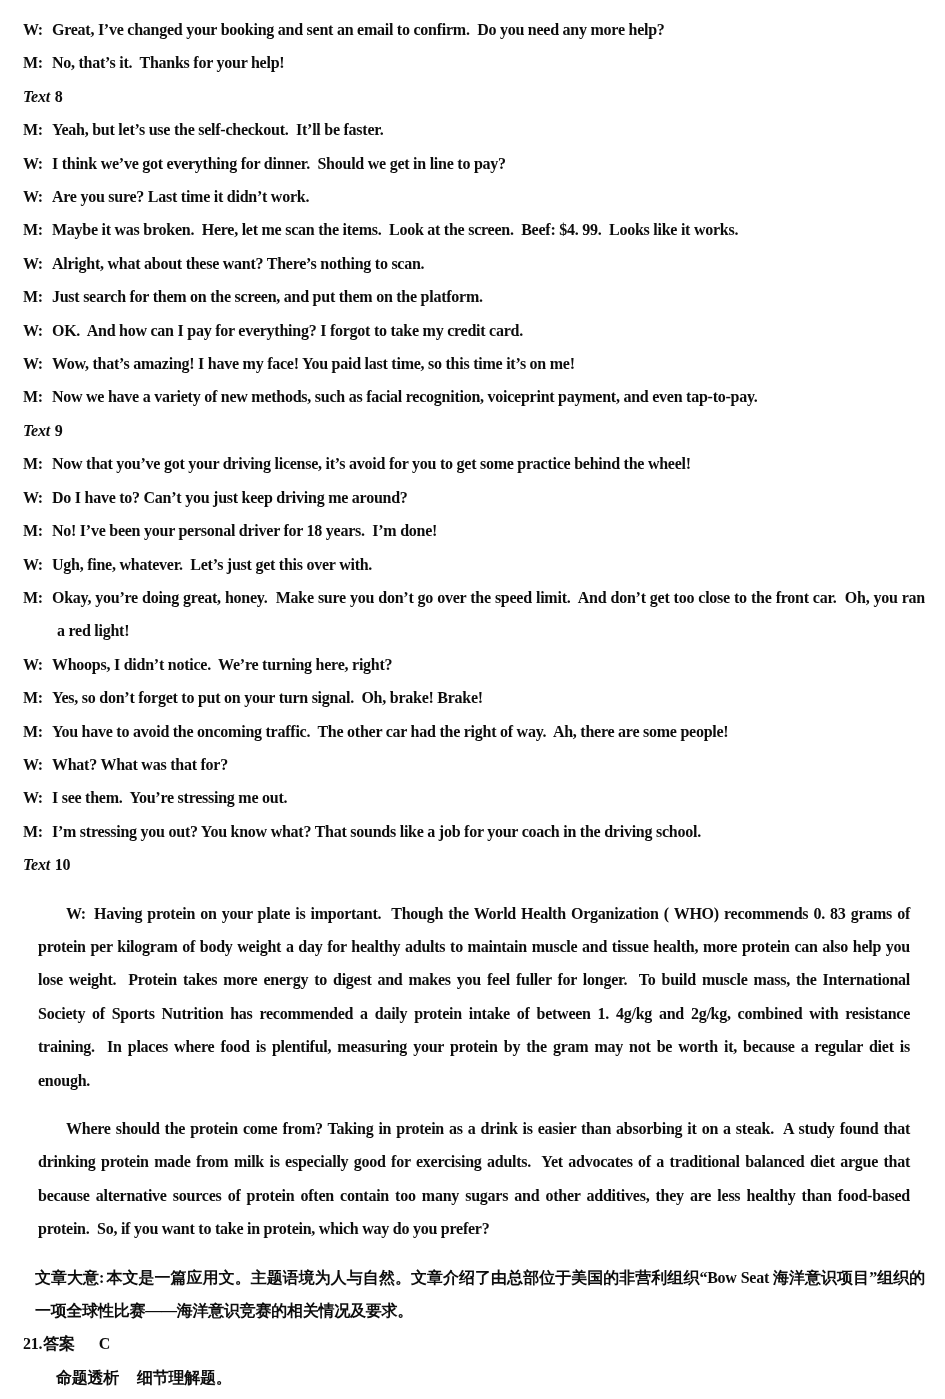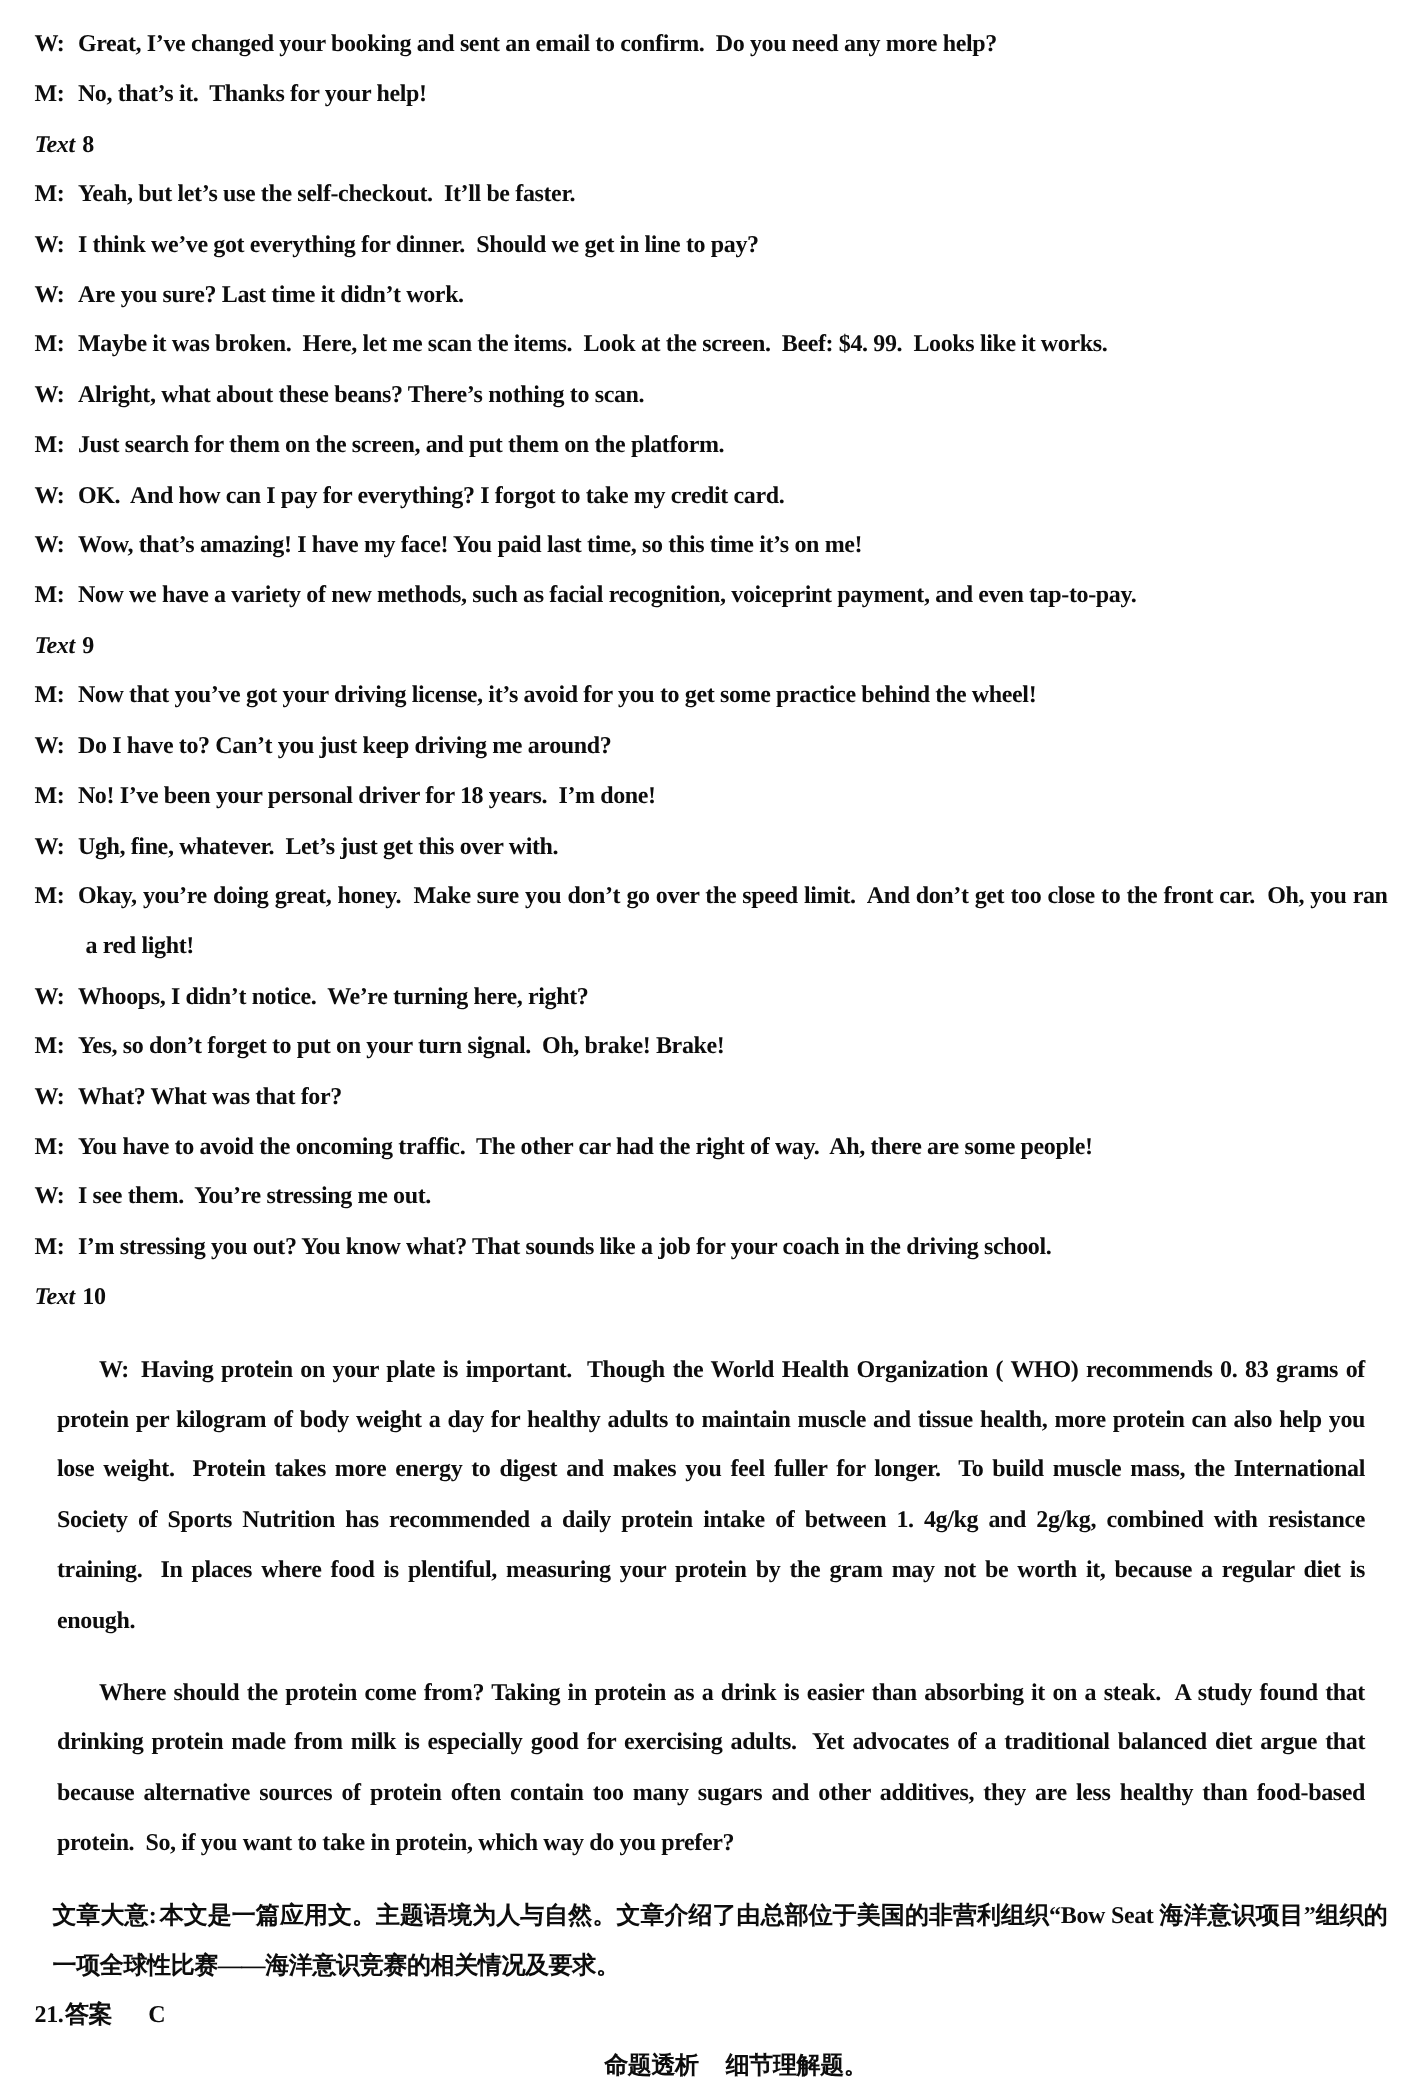--- a/index.html
+++ b/index.html
@@ -17,21 +17,21 @@
   .line{text-align:justify;padding-left:34px;text-indent:-34px;}
   .spk{margin-right:9px;}
   .heading{font-style:italic;}
   .heading .num{font-style:normal;margin-left:5px;}
   .para{margin:15px;text-align:justify;text-indent:28px;}
   .para .spk{margin-right:8px;}
   .cnline{text-align:justify;margin-left:12px;}
   .cn-label{font-weight:700;margin-right:2px;}
   .ansline .num{margin-right:1px;}
   .ansline .ans-val{margin-left:22px;font-family:"Liberation Serif",serif;}
-  .anline{padding-left:33px;text-align:center;}
+  .anline{padding-left:33px;}
   .anline .cn-label{margin-right:18px;}
   .footer{
     text-align:center;font-size:19px;line-height:30px;margin-top:5px;
     letter-spacing:1px;font-weight:700;
   }
   .footer .dash{margin:0 14px;}
 </style>
 </head>
 <body>
 
@@ -39,37 +39,37 @@
 
   <div class="line"><span class="spk">W:</span><span>Great, I’ve changed your booking and sent an email to confirm.&nbsp; Do you need any more help?</span></div>
   <div class="line"><span class="spk">M:</span><span>No, that’s it.&nbsp; Thanks for your help!</span></div>
 
   <div class="heading"><span>Text</span><span class="num">8</span></div>
 
   <div class="line"><span class="spk">M:</span><span>Yeah, but let’s use the self-checkout.&nbsp; It’ll be faster.</span></div>
   <div class="line"><span class="spk">W:</span><span>I think we’ve got everything for dinner.&nbsp; Should we get in line to pay?</span></div>
   <div class="line"><span class="spk">W:</span><span>Are you sure? Last time it didn’t work.</span></div>
   <div class="line"><span class="spk">M:</span><span>Maybe it was broken.&nbsp; Here, let me scan the items.&nbsp; Look at the screen.&nbsp; Beef: $4. 99.&nbsp; Looks like it works.</span></div>
-  <div class="line"><span class="spk">W:</span><span>Alright, what about these beans? There’s nothing to scan.</span></div>
+  <div class="line"><span class="spk">W:</span><span>Alright, what about these want? There’s nothing to scan.</span></div>
   <div class="line"><span class="spk">M:</span><span>Just search for them on the screen, and put them on the platform.</span></div>
   <div class="line"><span class="spk">W:</span><span>OK.&nbsp; And how can I pay for everything? I forgot to take my credit card.</span></div>
   <div class="line"><span class="spk">W:</span><span>Wow, that’s amazing! I have my face! You paid last time, so this time it’s on me!</span></div>
   <div class="line"><span class="spk">M:</span><span>Now we have a variety of new methods, such as facial recognition, voiceprint payment, and even tap-to-pay.</span></div>
 
   <div class="heading"><span>Text</span><span class="num">9</span></div>
 
   <div class="line"><span class="spk">M:</span><span>Now that you’ve got your driving license, it’s avoid for you to get some practice behind the wheel!</span></div>
   <div class="line"><span class="spk">W:</span><span>Do I have to? Can’t you just keep driving me around?</span></div>
   <div class="line"><span class="spk">M:</span><span>No! I’ve been your personal driver for 18 years.&nbsp; I’m done!</span></div>
   <div class="line"><span class="spk">W:</span><span>Ugh, fine, whatever.&nbsp; Let’s just get this over with.</span></div>
   <div class="line"><span class="spk">M:</span><span>Okay, you’re doing great, honey.&nbsp; Make sure you don’t go over the speed limit.&nbsp; And don’t get too close to the front car.&nbsp; Oh, you ran a red light!</span></div>
   <div class="line"><span class="spk">W:</span><span>Whoops, I didn’t notice.&nbsp; We’re turning here, right?</span></div>
   <div class="line"><span class="spk">M:</span><span>Yes, so don’t forget to put on your turn signal.&nbsp; Oh, brake! Brake!</span></div>
+  <div class="line"><span class="spk">M:</span><span>You have to avoid the oncoming traffic.&nbsp; The other car had the right of way.&nbsp; Ah, there are some people!</span></div>
   <div class="line"><span class="spk">W:</span><span>What? What was that for?</span></div>
-  <div class="line"><span class="spk">M:</span><span>You have to avoid the oncoming traffic.&nbsp; The other car had the right of way.&nbsp; Ah, there are some people!</span></div>
   <div class="line"><span class="spk">W:</span><span>I see them.&nbsp; You’re stressing me out.</span></div>
   <div class="line"><span class="spk">M:</span><span>I’m stressing you out? You know what? That sounds like a job for your coach in the driving school.</span></div>
 
   <div class="heading"><span>Text</span><span class="num">10</span></div>
 
   <p class="para"><span class="spk">W:</span><span>Having protein on your plate is important.&nbsp; Though the World Health Organization ( WHO)  recommends 0. 83 grams of protein per kilogram of body weight a day for healthy adults to maintain muscle and tissue health, more protein can also help you lose weight.&nbsp; Protein takes more energy to digest and makes you feel fuller for longer.&nbsp; To build muscle mass, the International Society of Sports Nutrition has recommended a daily protein intake of between 1. 4g/kg and 2g/kg, combined with resistance training.&nbsp; In places where food is plentiful, measuring your protein by the gram may not be worth it, because a regular diet is enough.</span></p>
   <p class="para"><span>Where should the protein come from? Taking in protein as a drink is easier than absorbing it on a steak.&nbsp; A study found that drinking protein made from milk is especially good for exercising adults.&nbsp; Yet advocates of a traditional balanced diet argue that because alternative sources of protein often contain too many sugars and other additives, they are less healthy than food-based protein.&nbsp; So, if you want to take in protein, which way do you prefer?</span></p>
 
   <div class="cnline"><span class="cn-label">文章大意:</span><span>本文是一篇应用文。主题语境为人与自然。文章介绍了由总部位于美国的非营利组织“Bow Seat 海洋意识项目”组织的一项全球性比赛——海洋意识竞赛的相关情况及要求。</span></div>
 

